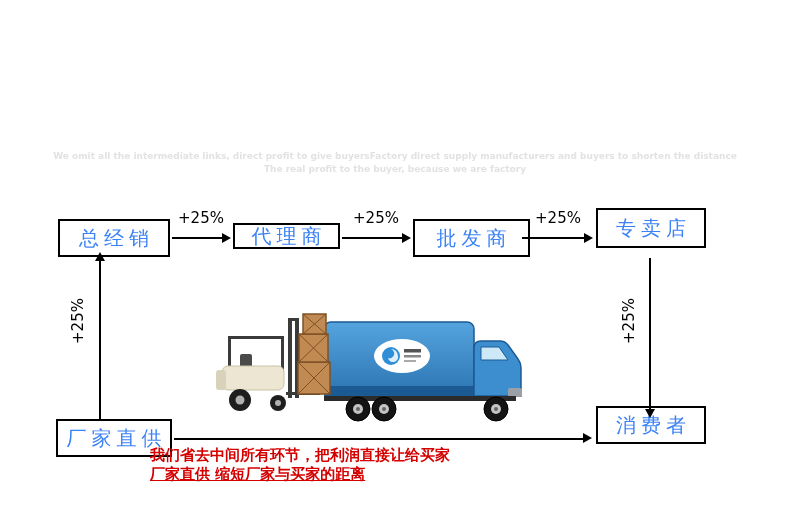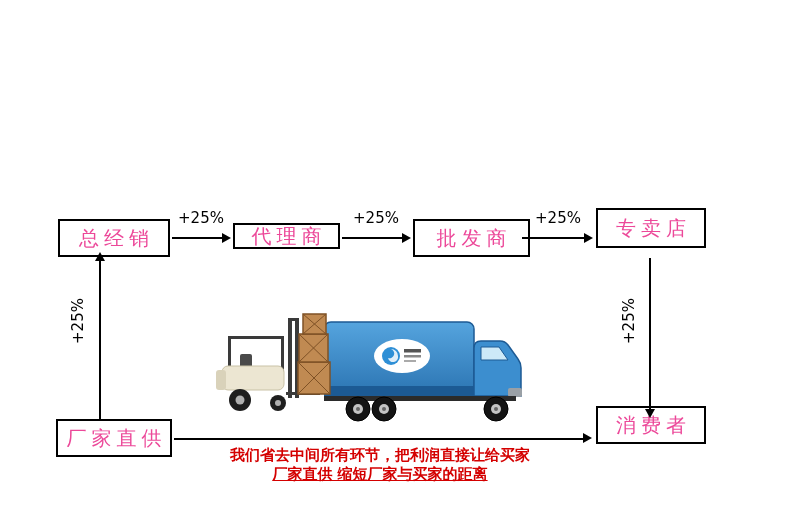--- a/index.html
+++ b/index.html
@@ -8,49 +8,53 @@
   .canvas { position:relative; width:790px; height:511px; margin:0 auto; background:#ffffff; overflow:hidden; }
 
   .title { position:absolute; top:46px; left:0; width:100%; text-align:center;
            font-size:40px; font-weight:700; color:#141414; letter-spacing:3px; white-space:pre; }
   .subtitle { position:absolute; top:102px; left:0; width:100%; text-align:center;
               font-size:29px; font-weight:700; color:#9e9e9e; letter-spacing:1px; }
   .watermark { position:absolute; top:150px; left:0; width:100%; text-align:center;
                font-size:9px; line-height:13px; font-weight:700; color:#e2e2e2; }
 
   .node { position:absolute; border:2px solid #000; background:#fff; display:flex;
-          align-items:center; justify-content:center; font-size:20px; color:#ec4899;
+          align-items:center; justify-content:center; font-size:20px; color:#3b82f6;
           letter-spacing:5px; padding-left:5px; }
 
   .hline { position:absolute; height:2px; background:#000; }
   .vline { position:absolute; width:2px; background:#000; }
   .head-right { position:absolute; width:0; height:0;
                 border-top:5px solid transparent; border-bottom:5px solid transparent;
                 border-left:9px solid #000; }
   .head-up { position:absolute; width:0; height:0;
              border-left:5px solid transparent; border-right:5px solid transparent;
              border-bottom:9px solid #000; }
   .head-down { position:absolute; width:0; height:0;
                border-left:5px solid transparent; border-right:5px solid transparent;
                border-top:9px solid #000; }
 
   .pct { position:absolute; width:60px; text-align:center; font-size:15px; color:#000; }
   .pct.rot { transform:rotate(-90deg); }
 
-  .redtext { position:absolute; left:150px; top:446px; width:460px; text-align:center;
+  .redtext { position:absolute; left:150px; top:446px; width:460px; 
              color:#d40000; font-size:15px; font-weight:700; line-height:19px; }
   .redtext .u { text-decoration:underline;margin-top:20px; }
 
   .truck-wrap { position:absolute; left:202px; top:308px; width:338px; height:116px; }
 </style>
 </head>
 <body>
 
 <div class="canvas">
 
+  <div class="watermark">
+    <div>We omit all the intermediate links, direct profit to give buyersFactory direct supply manufacturers and buyers to shorten the distance</div>
+    <div>The real profit to the buyer, because we are factory</div>
+  </div>
 
   <div class="node" style="left:58px;top:219px;width:112px;height:38px">总经销</div>
   <div class="node" style="left:233px;top:223px;width:107px;height:26px">代理商</div>
   <div class="node" style="left:413px;top:219px;width:117px;height:38px">批发商</div>
   <div class="node" style="left:596px;top:208px;width:110px;height:40px">专卖店</div>
 
   <div class="node" style="left:56px;top:419px;width:116px;height:38px">厂家直供</div>
   <div class="node" style="left:596px;top:406px;width:110px;height:38px">消费者</div>
 
   <span class="pct" style="left:171px;top:209px">+25%</span>

